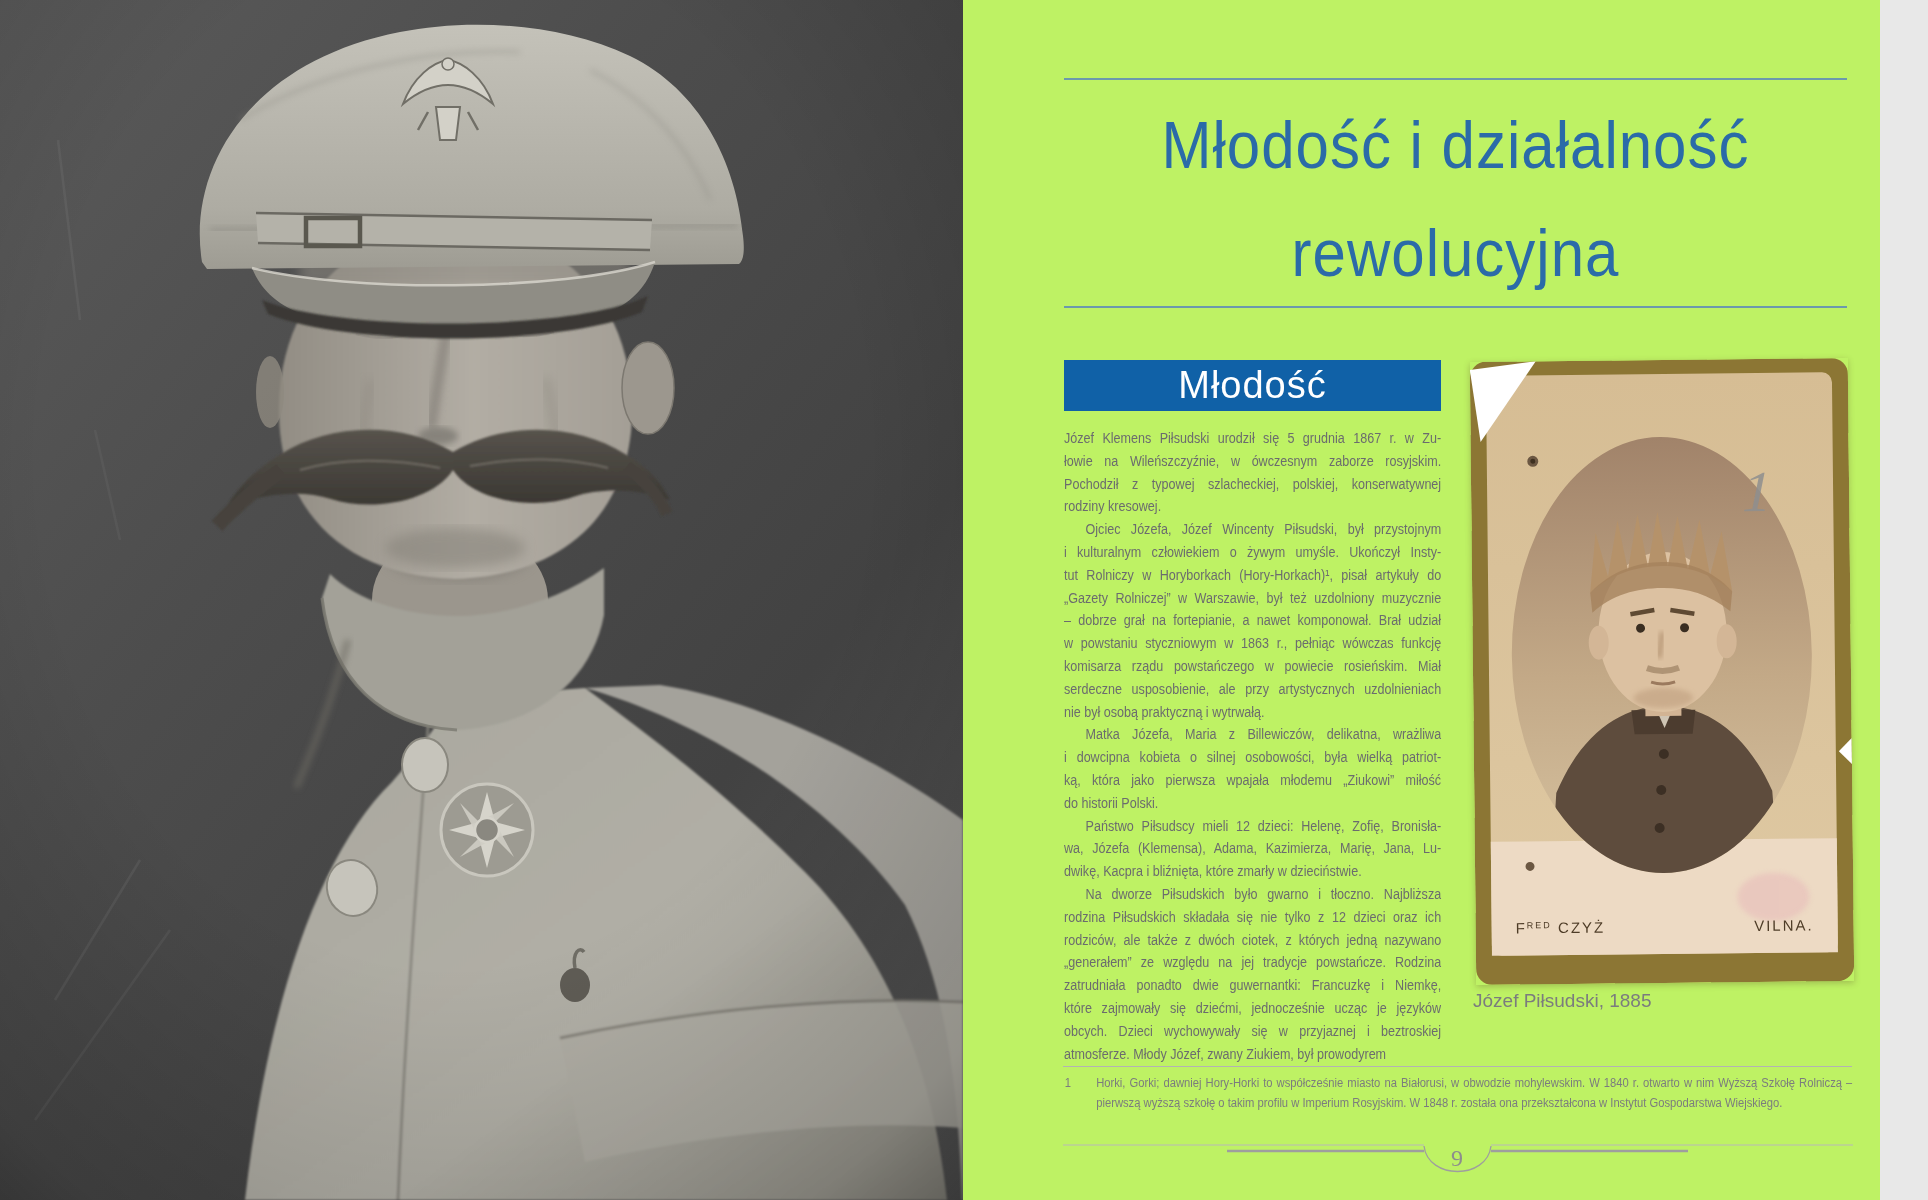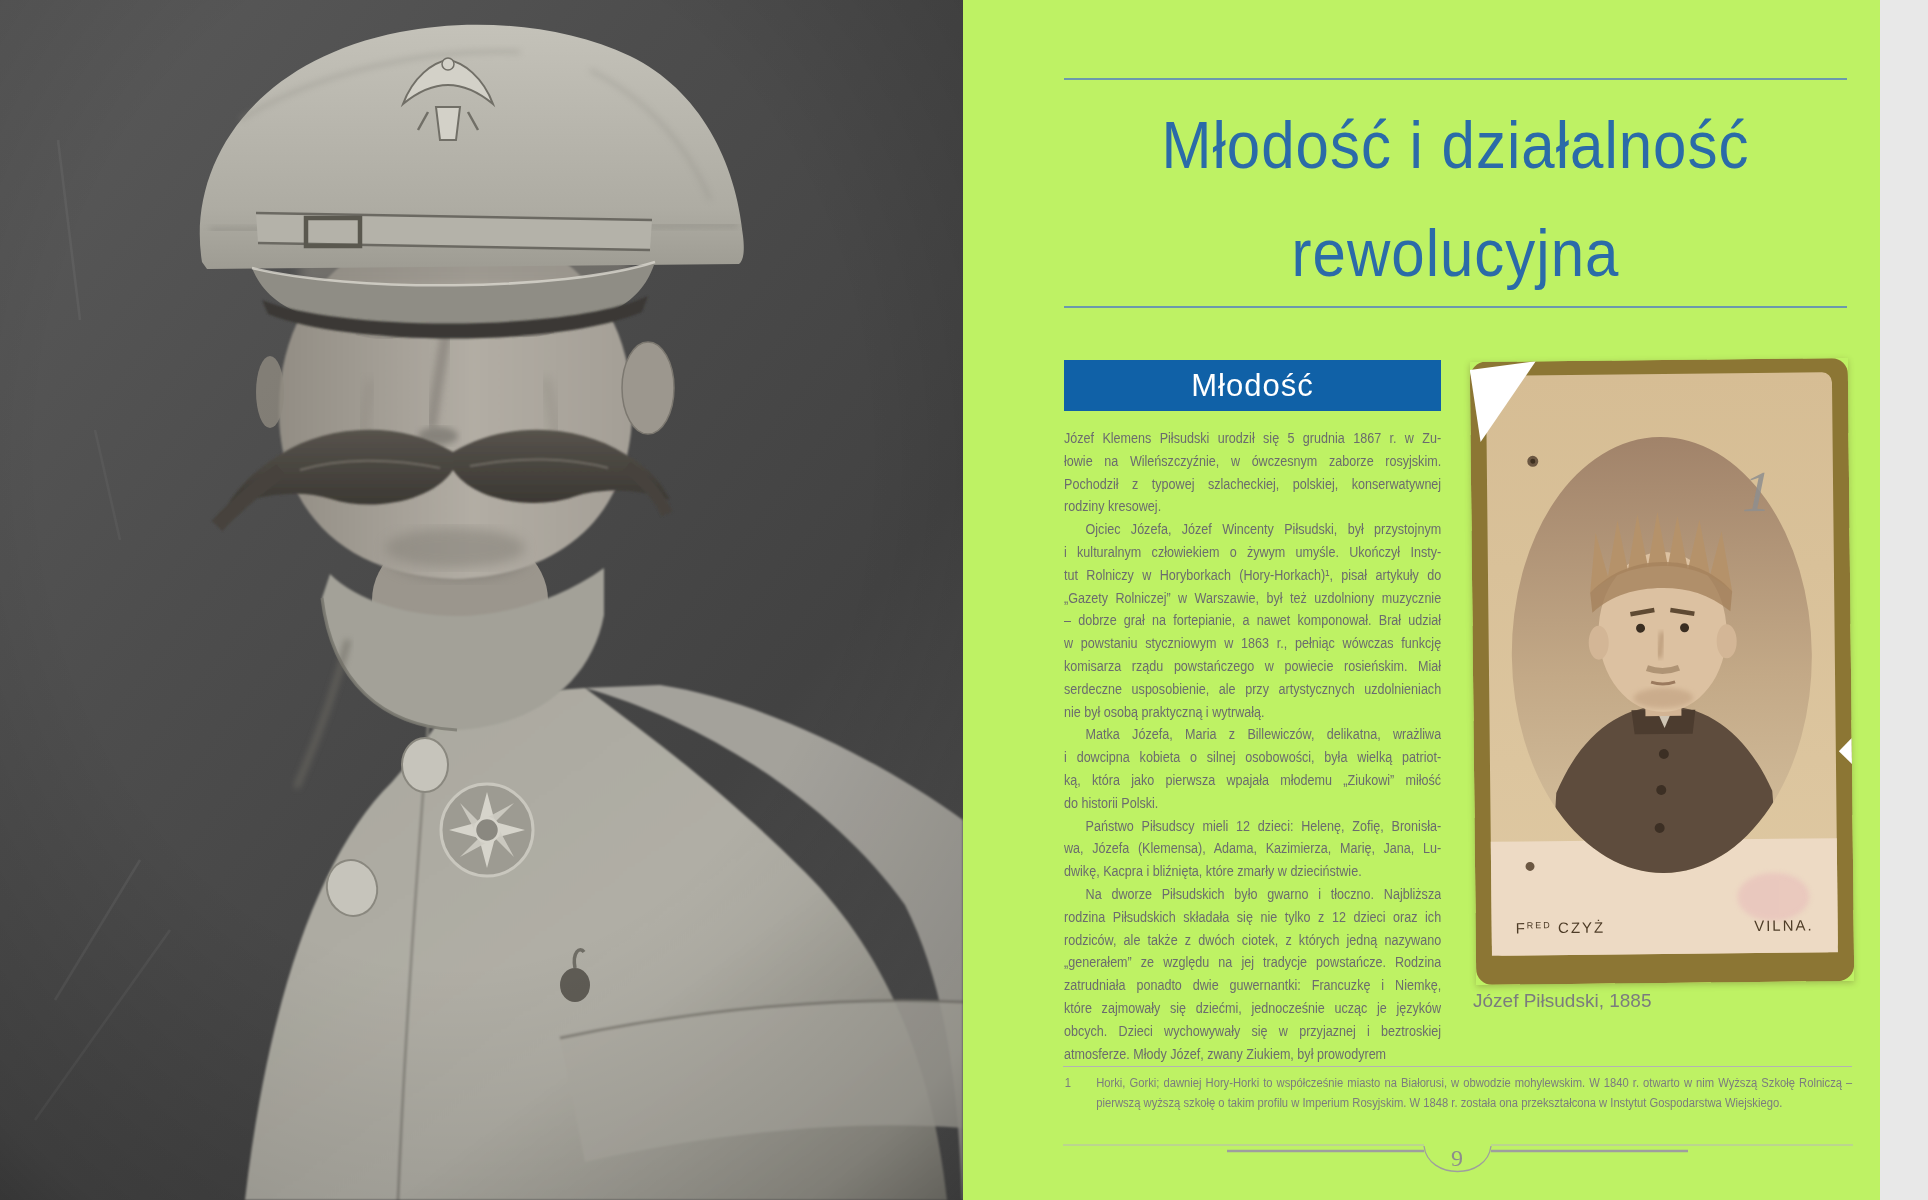--- a/index.html
+++ b/index.html
@@ -15,21 +15,21 @@
   .rule{left:1064px;width:783px;height:2px;background:#5d89b8;opacity:.85;}
   .rule-top{top:78px;}
   .rule-bottom{top:306px;}
   .title{left:1064px;top:92px;width:783px;text-align:center;color:#2b6ba8;
          font-size:60px;font-weight:300;line-height:98px;letter-spacing:1px;
          transform:scaleY(1.10);transform-origin:top center;}
   .title-line{white-space:nowrap;}
 
   
   .section-header{left:1064px;top:360px;width:377px;height:51px;background:#1061a7;
-                  color:#ffffff;font-size:31px;font-weight:300;letter-spacing:1px;
+                  color:#ffffff;font-size:38px;font-weight:300;letter-spacing:1px;
                   display:flex;align-items:center;justify-content:center;}
 
   
   .article{left:1064px;top:427px;width:420px;transform:scaleX(0.898);transform-origin:left top;
            color:#6b6c6e;font-size:14px;line-height:22.8px;font-weight:400;}
   .bline{height:22.8px;overflow:hidden;text-align:justify;text-align-last:justify;}
   .bline.plast{text-align-last:left;}
   .bline.pindent{text-indent:24px;}
 
   

